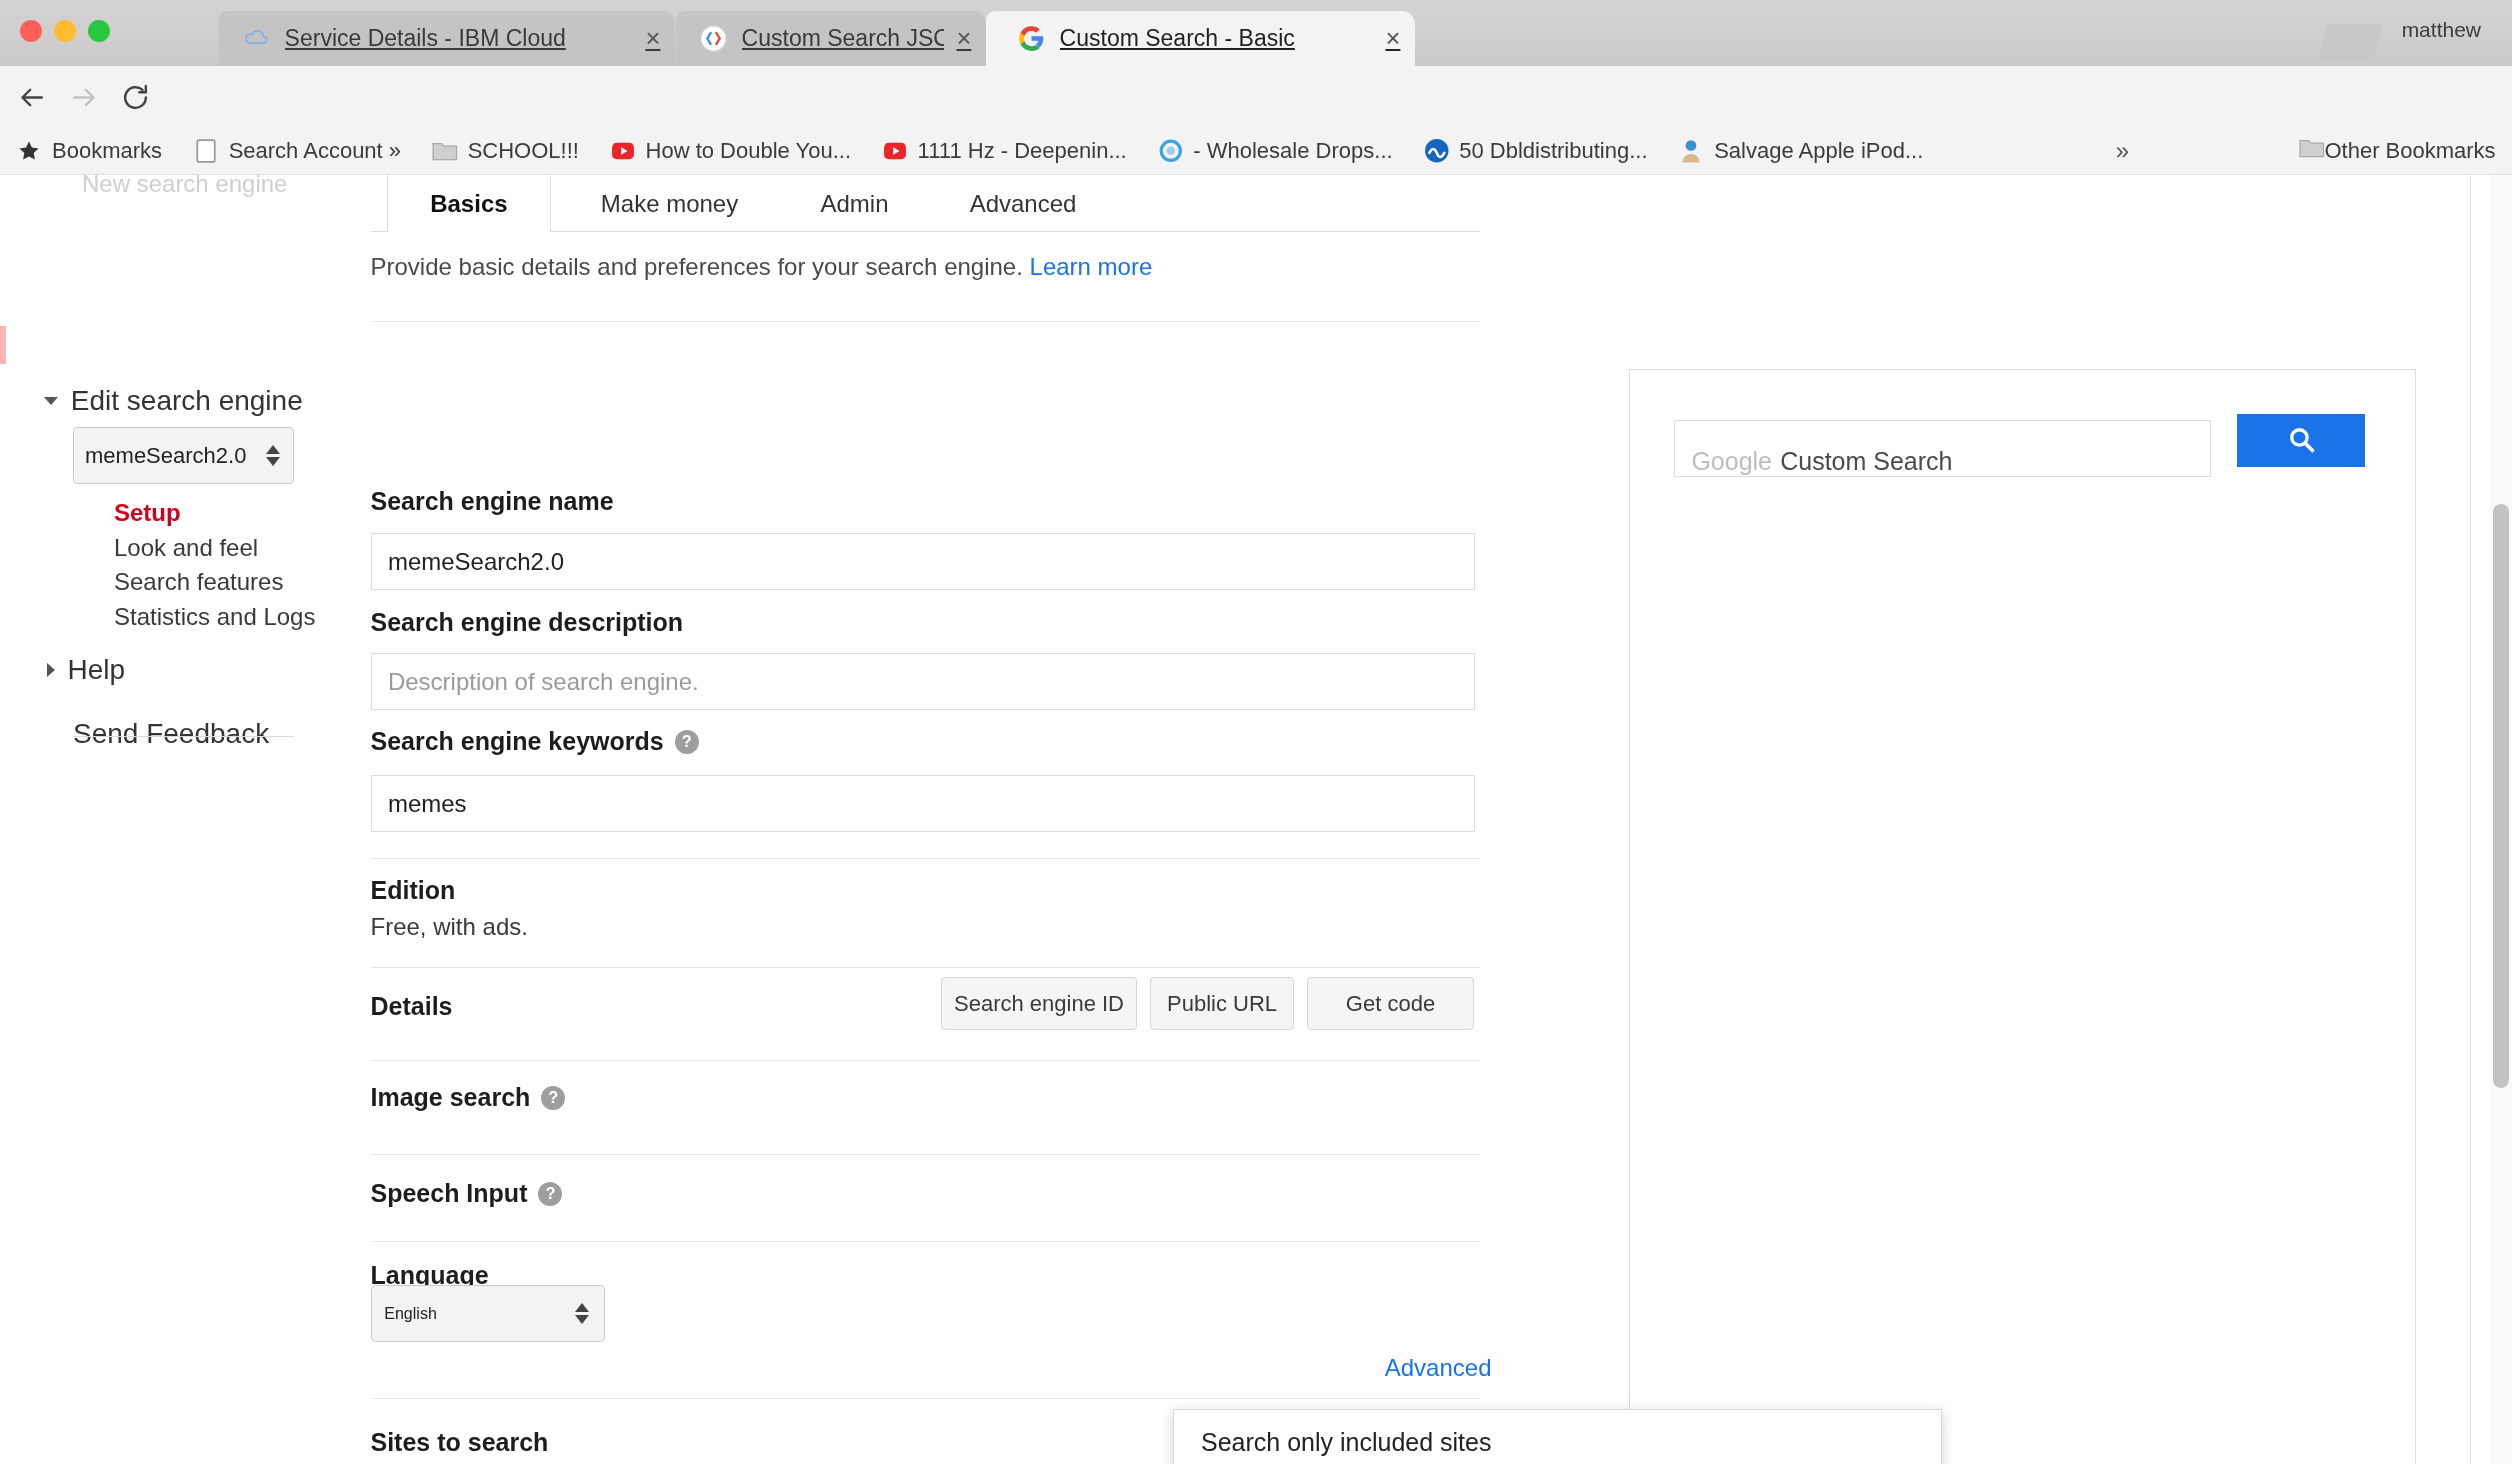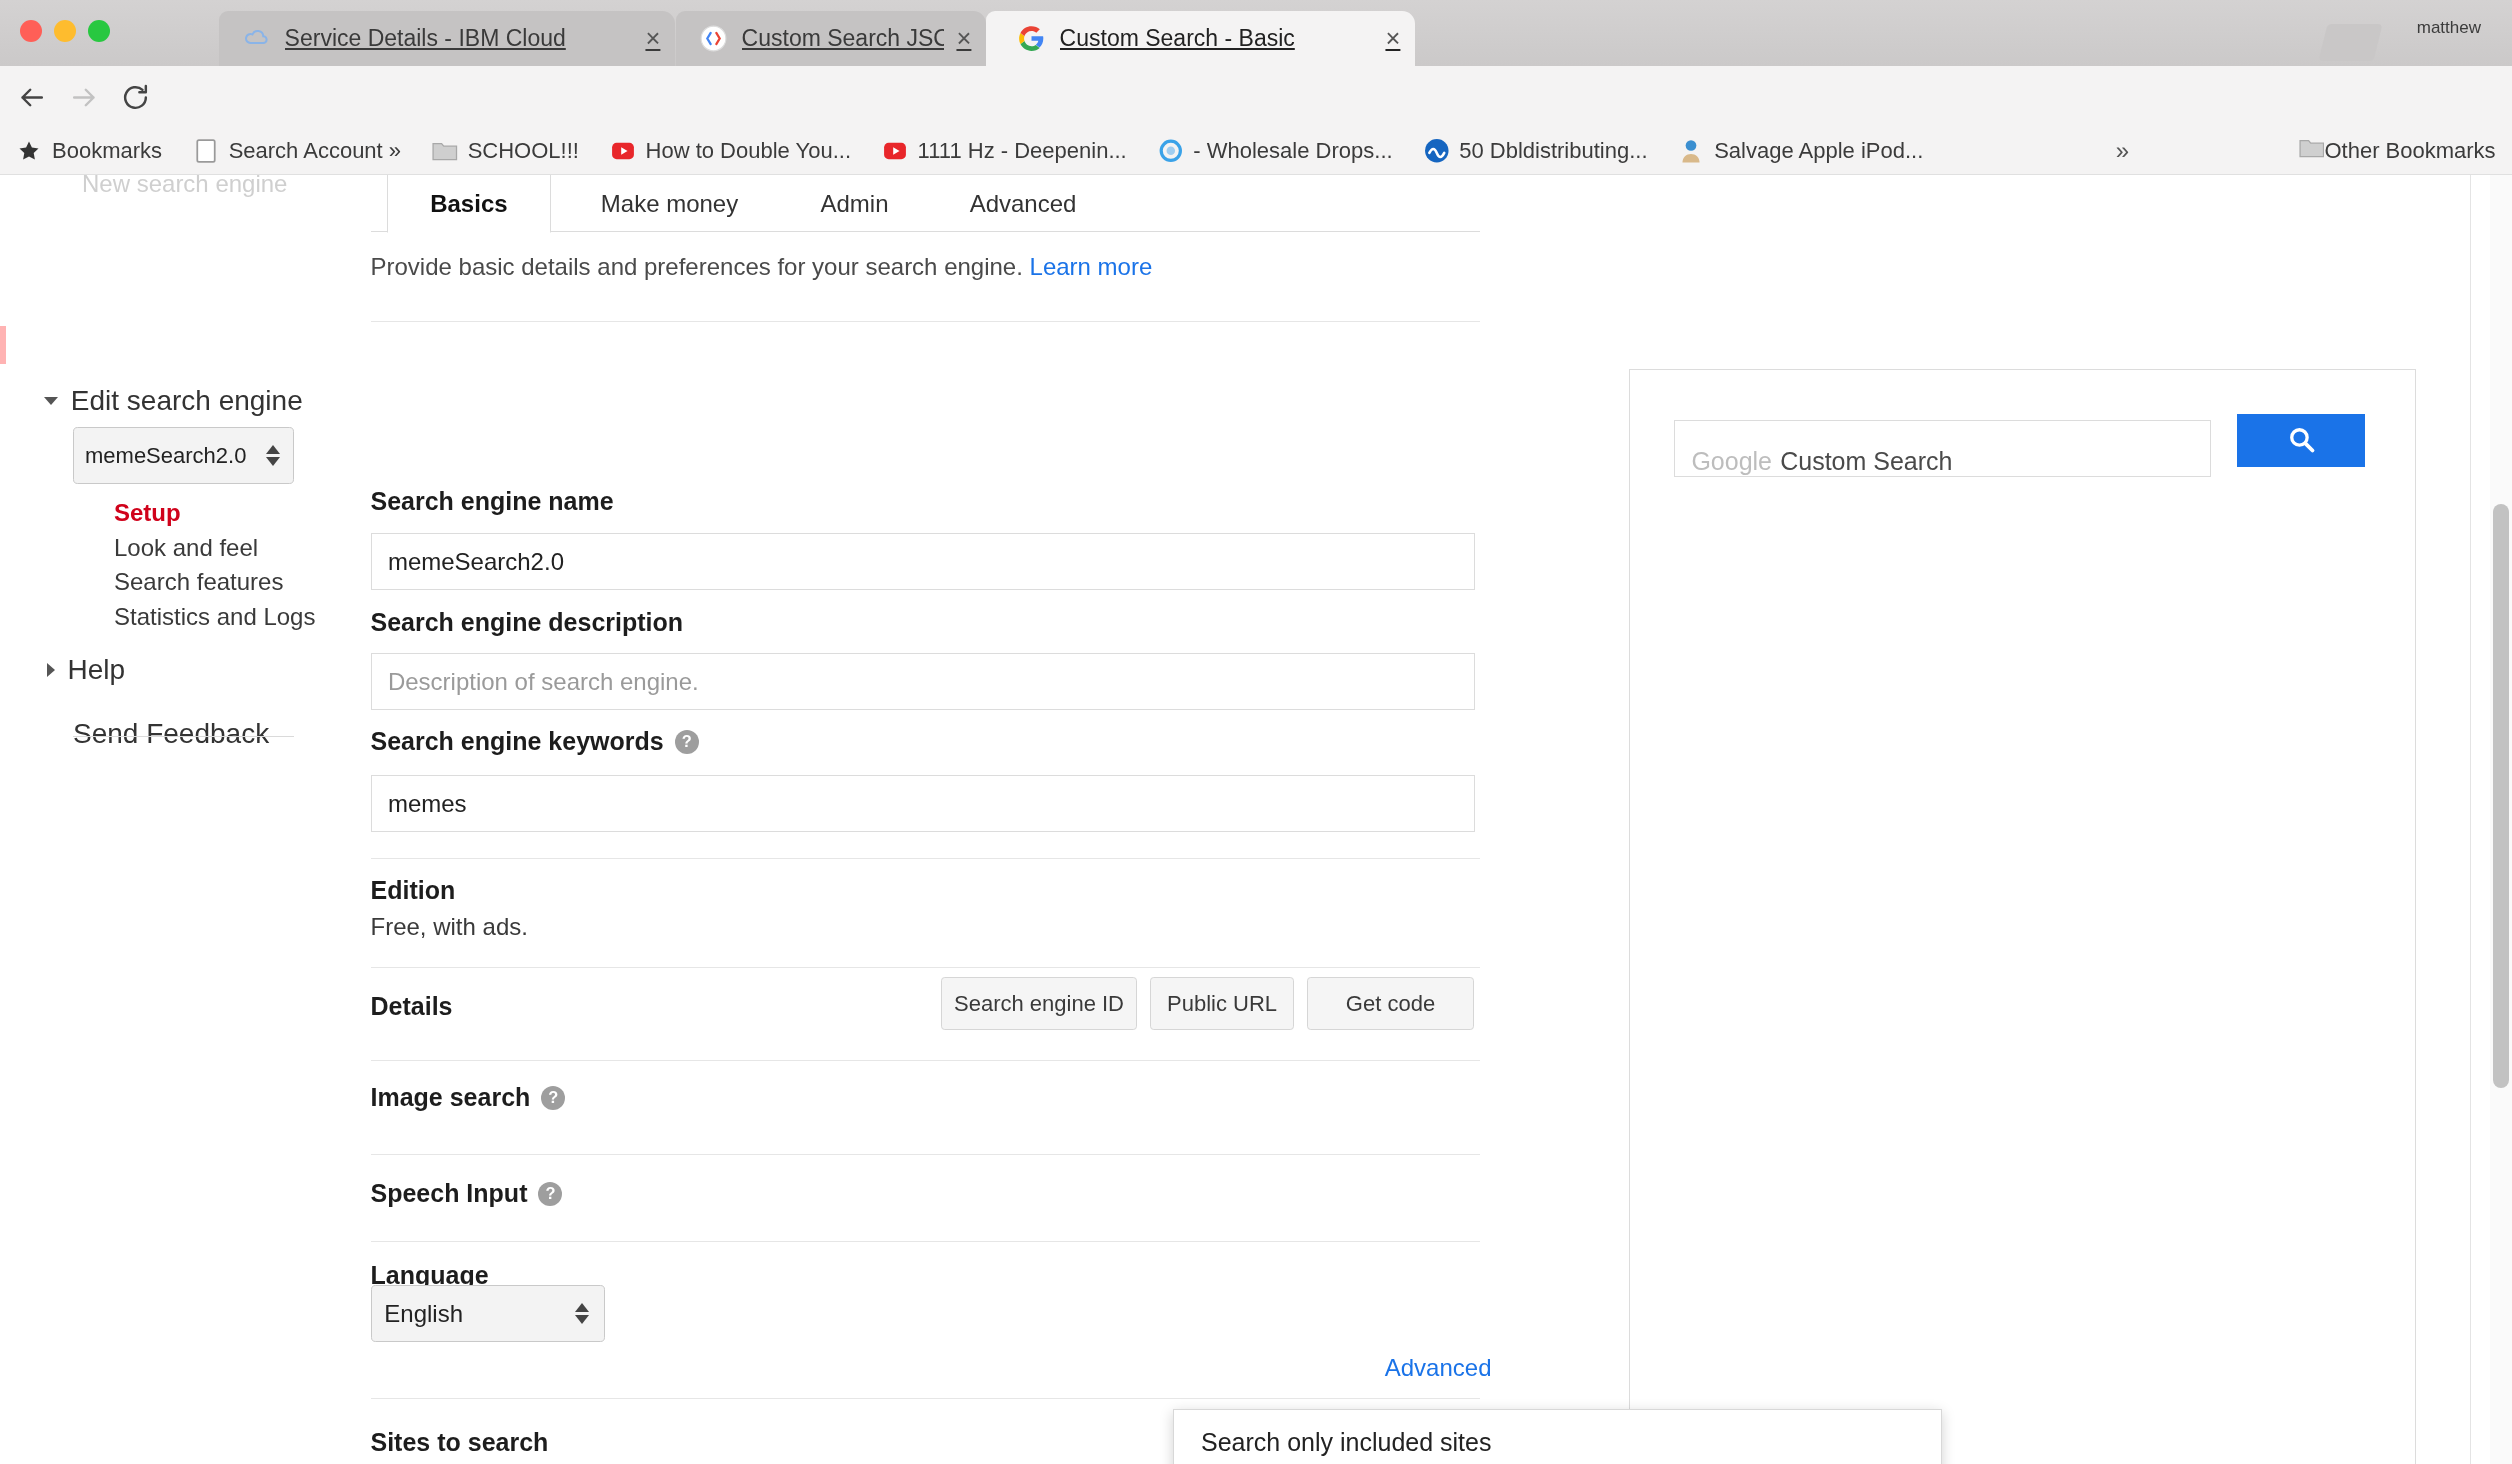--- a/index.html
+++ b/index.html
@@ -39,21 +39,21 @@
   .tab .tabclose {
     margin-left: 12.8px; font-size: 25.6px; color: #555; flex: 0 0 auto;
     line-height: 1; font-weight: 300;
   }
   #newtab {
     position: absolute; left: 2323px; top: 24px; width: 55px; height: 37px;
     background: #c9c7c7; transform: skewX(-14deg); border-radius: 4.6px;
   }
   #profile-name {
     position: absolute; right: 31px; top: 18px;
-    font-size: 17px; color: #3c3c3c;
+    font-size: 21px; color: #3c3c3c;
   }
 
   
   #toolbar {
     position: absolute; left: 0; top: 66px; width: 2512px; height: 62px;
     background: #f4f3f3;
   }
   .navbtn {
     position: absolute; top: 11px; width: 40px; height: 40px;
     display: flex; align-items: center; justify-content: center;
@@ -192,21 +192,21 @@
     flex: 1; display: flex; align-items: center; justify-content: center;
     font-size: 24px; font-weight: bold;
   }
   .toggle .on-blue { background: #1a73e8; color: #fff; }
   .toggle .blank-w { background: #fcfcfc; }
   .toggle .off-gray { background: #e4e4e4; color: #555; }
 
   #lang-select {
     position: absolute; left: 5.5px; top: 1110px; width: 234px; height: 57px;
     background: #f3f3f3; border: 0.9px solid #c9c9c9; border-radius: 4.6px;
-    display: flex; align-items: center; padding: 0 12.8px; font-size: 24px; color: #222;
+    display: flex; align-items: center; padding: 0 12.8px; font-size: 16px; color: #222;
   }
   #lang-select .spin { position: absolute; right: 14.6px; display: flex; flex-direction: column; gap:3.7px; align-items:center;}
   #advanced-link {
     position: absolute; right: 5.5px; top: 1179px; font-size: 24px; color: #1a73e8;
   }
 
   
   #dropdown {
     position: absolute; left: 1173px; top: 1234px; width: 769px;
     background: #fff; border: 0.9px solid #d8d8d8;

